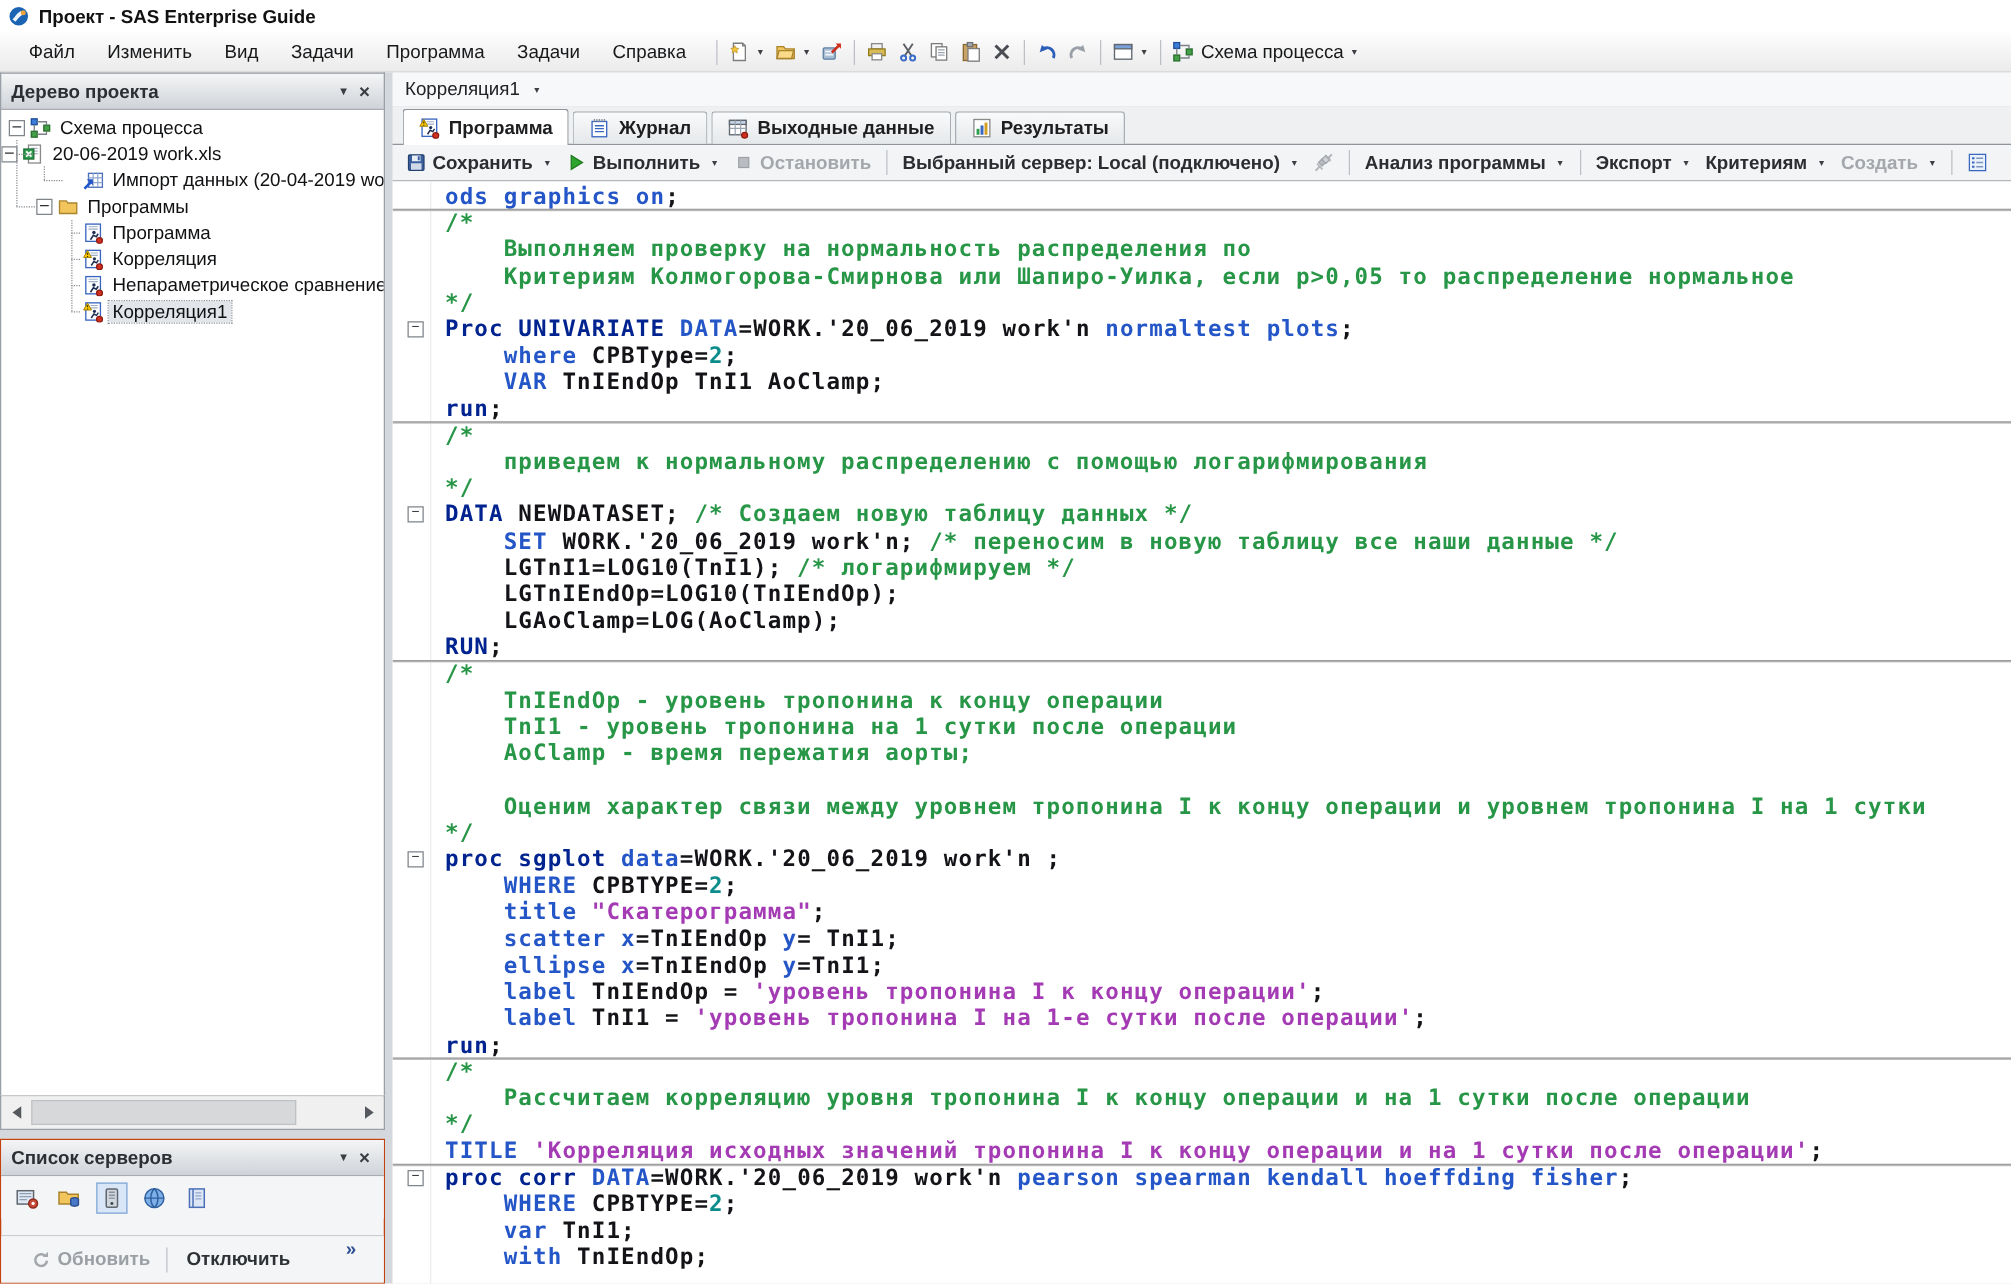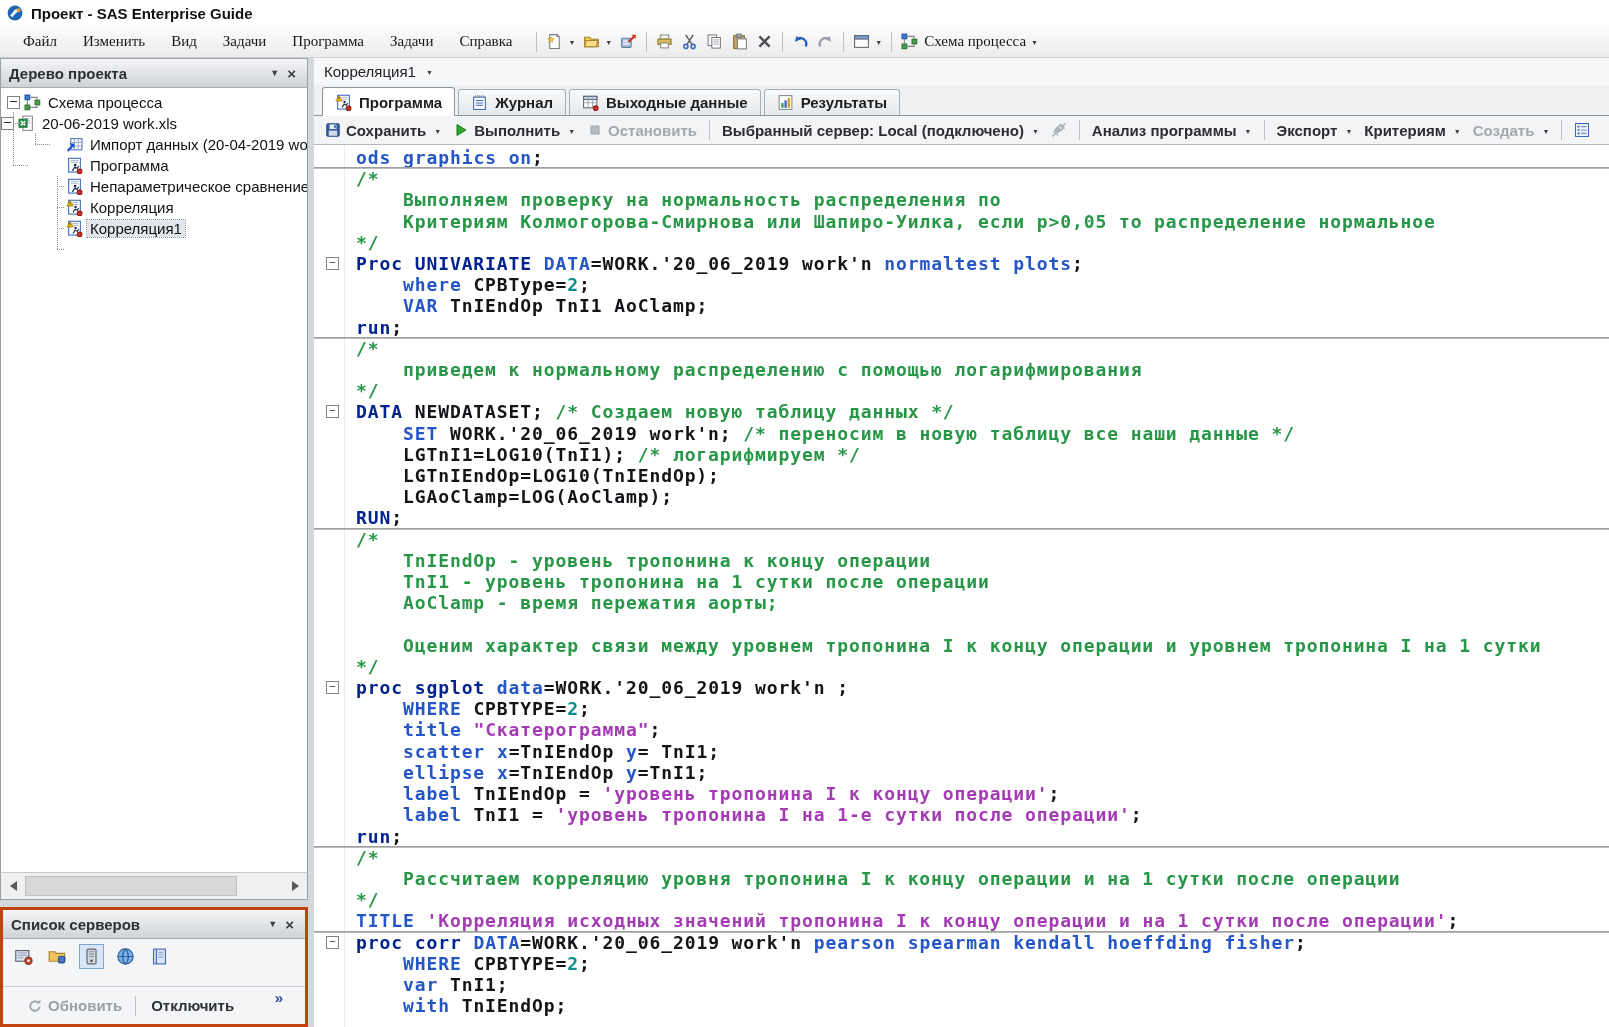--- a/index.html
+++ b/index.html
@@ -9,21 +9,21 @@
   .icon svg{width:100%;height:100%;}
   .dd{font-size:7px;color:#3c3f44;margin-left:3px;transform:translateY(1px);}
   .vsep{width:1px;height:20px;background:#bcc0c5;margin:0 5px;flex:0 0 auto;}
 
   
   .titlebar{height:26px;display:flex;align-items:center;gap:8px;padding-left:7px;background:#fff;}
   .titlebar .t{font-size:15px;font-weight:700;color:#111;}
 
   
   .menubar{height:31px;display:flex;align-items:center;background:linear-gradient(#fdfdfd,#ebebeb);
-           border-bottom:1px solid #cfcfcf;padding-left:10px;font-size:15px;font-family:Liberation Serif, serif;}
+           border-bottom:1px solid #cfcfcf;padding-left:10px;font-size:15px;}
   .menu-item{padding:4px 13px;color:#17181a;}
   #main-toolbar{display:flex;align-items:center;margin-left:6px;}
   .tb-ico{display:flex;align-items:center;gap:2px;padding:3px 4px;}
   .tb-ico .icon{width:17px;height:17px;}
   .pf-label{font-size:15px;margin-left:4px;color:#17181a;}
 
   
   .workspace{position:absolute;top:58px;left:0;right:0;bottom:0;background:#d4d8dc;display:flex;}
   .left-col{width:308px;flex:0 0 auto;display:flex;flex-direction:column;margin-right:6px;}
 
@@ -51,21 +51,21 @@
   .hscroll{height:26px;flex:0 0 auto;background:#f0f0f0;border:1px solid #9aa0a7;border-top:1px solid #c6c9cc;
            display:flex;align-items:center;}
   .scr-btn{width:24px;height:100%;display:flex;align-items:center;justify-content:center;}
   .scr-track{flex:1;height:100%;position:relative;}
   .scr-thumb{position:absolute;left:0;top:3px;bottom:3px;width:210px;background:#d6d8da;border:1px solid #bfc2c5;}
   .tri{width:0;height:0;border-style:solid;}
   .tri.left{border-width:5px 7px 5px 0;border-color:transparent #55585c transparent transparent;}
   .tri.right{border-width:5px 0 5px 7px;border-color:transparent transparent transparent #55585c;}
 
   .server-panel{height:114px;flex:0 0 auto;margin-top:7px;display:flex;flex-direction:column;background:#f4f5f6;
-                border:3px solid #c2410c;}
+                border:1px solid #c2410c;}
   .server-panel .panel-header{border:none;border-bottom:1px solid #a7acb2;}
   .srv-icons{height:34px;display:flex;align-items:center;gap:9px;padding:0 8px;background:#f4f5f6;}
   .srv-ico{padding:3px;display:flex;}
   .srv-ico .icon{width:19px;height:19px;}
   .srv-ico.sel{background:#d9e6f7;border:1px solid #7fa5d6;padding:2px;}
   .srv-gap{height:13px;border-bottom:1px solid #c9cdd1;}
   .srv-footer{flex:1;display:flex;align-items:center;padding:0 22px;font-size:15px;font-weight:700;background:#f4f5f6;}
   .srv-footer .lbl-dis{color:#9ba0a6;display:flex;align-items:center;gap:5px;padding:4px 8px 4px 2px;}
   .srv-footer .lbl-en{color:#2e3135;padding:4px 10px;}
   .srv-more{margin-left:auto;color:#2d4f93;font-size:15px;font-weight:700;align-self:flex-start;padding-top:2px;}
@@ -290,60 +290,69 @@
             <span class="icon ">
               <svg viewBox="0 0 16 16">
                 <rect x="4.5" y="2.5" width="10.5" height="10.5" fill="#fff" stroke="#4a6fb8"></rect>
                 <path d="M4.5 6h10.5M4.5 9.5h10.5M8 2.5v10.5M11.5 2.5v10.5" stroke="#8fa6cd" stroke-width=".9"></path>
                 <path d="M1.5 14l5.5-5.5" stroke="#2255cc" stroke-width="2"></path>
                 <path d="M7.8 11.5V7h-4.5z" fill="#2255cc"></path>
               </svg>
             </span>
             <span class="lbl">Импорт данных (20-04-2019 work</span>
           </div>
+          <div class="tree-row" style="padding-left: 28px;">
+            <span class="expander"></span>
+            <span class="icon ">
+              <svg viewBox="0 0 16 16">
+                <path d="M1.5 3.5h5.2l1.2 1.6h6.6V13H1.5z" fill="#f2c45c" stroke="#a8842c"></path>
+              </svg>
+            </span>
+            <span class="lbl">Программы</span>
+          </div>
           <div class="tree-row" style="padding-left: 50px;">
             <span class="exp-spacer"></span>
             <span class="icon ">
               <svg viewBox="0 0 16 16">
                 <rect x="2.5" y="1.2" width="11" height="13" fill="#fff" stroke="#3a66c0"></rect>
                 <path d="M4.5 3.2h7M4.5 5h7" stroke="#9fb0c8" stroke-width=".9"></path>
                 <circle cx="8.6" cy="7.6" r="1.3" fill="#1f2e52"></circle>
                 <path d="M6 13l2.2-3.4 2.2 1.1 1.4-2.2" stroke="#1f2e52" stroke-width="1.2" fill="none"></path>
                 <circle cx="12.8" cy="13.6" r="2.2" fill="#d03020" stroke="#8e1c10"></circle>
               </svg>
             </span>
             <span class="lbl">Программа</span>
-          </div>
-          <div class="tree-row" style="padding-left: 50px;">
-            <span class="exp-spacer"></span>
-            <span class="icon ">
-              <svg viewBox="0 0 16 16">
-                <rect x="2.5" y="1.2" width="11" height="13" fill="#fff" stroke="#3a66c0"></rect>
-                <path d="M4.5 3.2h7M4.5 5h7" stroke="#9fb0c8" stroke-width=".9"></path>
-                <circle cx="8.6" cy="7.6" r="1.3" fill="#1f2e52"></circle>
-                <path d="M6 13l2.2-3.4 2.2 1.1 1.4-2.2" stroke="#1f2e52" stroke-width="1.2" fill="none"></path>
-                <circle cx="12.8" cy="13.6" r="2.2" fill="#d03020" stroke="#8e1c10"></circle>
-              </svg>
-            </span>
-            <span class="lbl">Непараметрическое сравнение</span>
           </div>
           <div class="tree-row" style="padding-left: 50px;">
             <span class="exp-spacer"></span>
             <span class="icon ">
               <svg viewBox="0 0 16 16">
                 <rect x="2.5" y="1.2" width="11" height="13" fill="#fff" stroke="#3a66c0"></rect>
                 <path d="M6 3.2h5.5M6 5h5.5" stroke="#9fb0c8" stroke-width=".9"></path>
                 <circle cx="9" cy="7.6" r="1.2" fill="#1f2e52"></circle>
                 <path d="M6.6 12.6l2-3 2 1 1.3-2" stroke="#1f2e52" stroke-width="1.1" fill="none"></path>
                 <path d="M0.8 6.6L3.8 1.4l3 5.2z" fill="#f7c900" stroke="#a67c00" stroke-width=".7"></path>
                 <path d="M3.8 3v1.6M3.8 5.4v.8" stroke="#3a3000" stroke-width=".9"></path>
                 <circle cx="12.8" cy="13.6" r="2.2" fill="#d03020" stroke="#8e1c10"></circle>
               </svg>
             </span>
             <span class="lbl">Корреляция</span>
+          </div>
+          <div class="tree-row" style="padding-left: 50px;">
+            <span class="exp-spacer"></span>
+            <span class="icon ">
+              <svg viewBox="0 0 16 16">
+                <rect x="2.5" y="1.2" width="11" height="13" fill="#fff" stroke="#3a66c0"></rect>
+                <path d="M4.5 3.2h7M4.5 5h7" stroke="#9fb0c8" stroke-width=".9"></path>
+                <circle cx="8.6" cy="7.6" r="1.3" fill="#1f2e52"></circle>
+                <path d="M6 13l2.2-3.4 2.2 1.1 1.4-2.2" stroke="#1f2e52" stroke-width="1.2" fill="none"></path>
+                <circle cx="12.8" cy="13.6" r="2.2" fill="#d03020" stroke="#8e1c10"></circle>
+              </svg>
+            </span>
+            <span class="lbl">Непараметрическое сравнение</span>
           </div>
           <div class="tree-row selected" style="padding-left: 50px;">
             <span class="exp-spacer"></span>
             <span class="icon ">
               <svg viewBox="0 0 16 16">
                 <rect x="2.5" y="1.2" width="11" height="13" fill="#fff" stroke="#3a66c0"></rect>
                 <path d="M6 3.2h5.5M6 5h5.5" stroke="#9fb0c8" stroke-width=".9"></path>
                 <circle cx="9" cy="7.6" r="1.2" fill="#1f2e52"></circle>
                 <path d="M6.6 12.6l2-3 2 1 1.3-2" stroke="#1f2e52" stroke-width="1.1" fill="none"></path>
                 <path d="M0.8 6.6L3.8 1.4l3 5.2z" fill="#f7c900" stroke="#a67c00" stroke-width=".7"></path>

